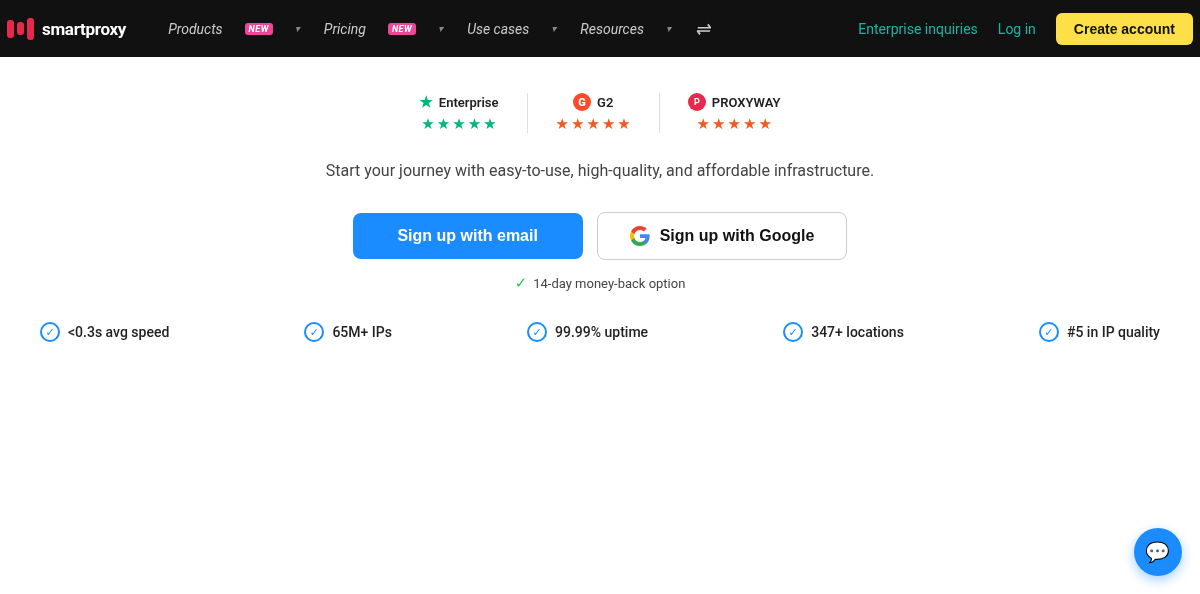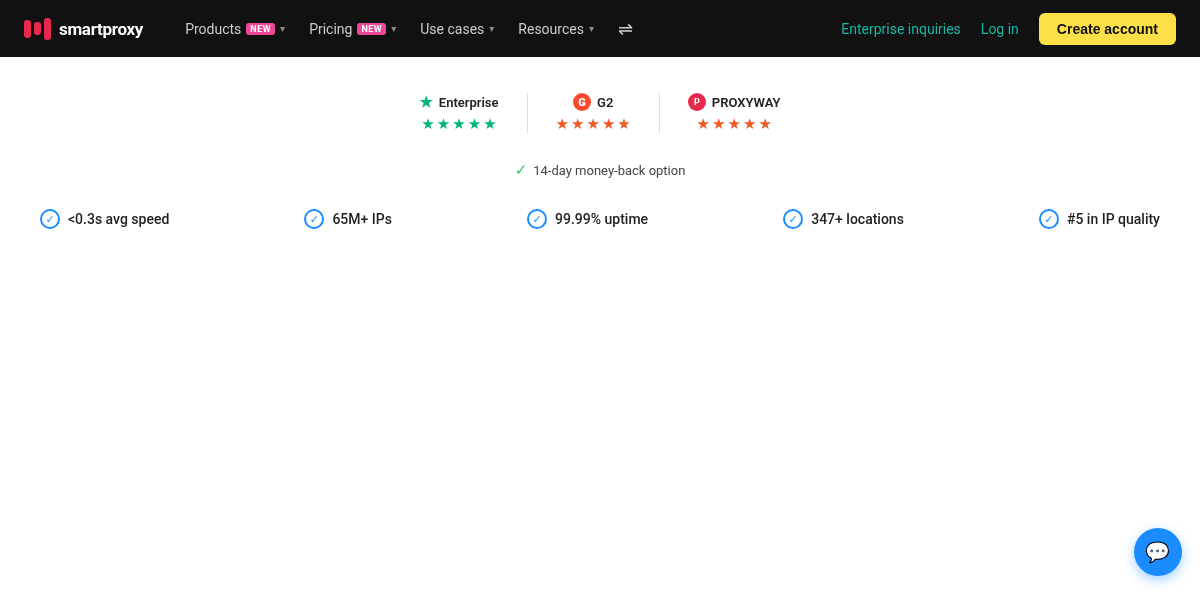--- a/index.html
+++ b/index.html
@@ -4,21 +4,21 @@
   <style>
     * { margin: 0; padding: 0; box-sizing: border-box; }
     body { font-family: -apple-system, BlinkMacSystemFont, 'Segoe UI', Roboto, sans-serif; background: #fff; width: 1200px; height: 594px; overflow: hidden; }
 
     
     nav {
       background: #111;
       height: 57px;
       display: flex;
       align-items: center;
-      padding: 0 24px;
+      padding: 0 7px;
       gap: 0;
     }
     .nav-logo {
       display: flex;
       align-items: center;
       gap: 8px;
       margin-right: 32px;
       text-decoration: none;
     }
     .logo-icon {
@@ -41,27 +41,28 @@
     }
     .nav-items {
       display: flex;
       align-items: center;
       gap: 4px;
       flex: 1;
     }
     .nav-item {
       display: flex;
       align-items: center;
-      gap: 5px;
+      gap: 22px;
       color: #ccc;
       font-size: 14px;
       padding: 6px 10px;
       cursor: pointer;
       border-radius: 4px;
       white-space: nowrap;
+      font-style: italic;
     }
     .nav-badge {
       background: #ec4899;
       color: #fff;
       font-size: 9px;
       font-weight: 700;
       padding: 1px 4px;
       border-radius: 3px;
       letter-spacing: 0.5px;
     }
@@ -379,21 +380,34 @@
         <span class="star">★</span>
         <span class="star">★</span>
         <span class="star">★</span>
         <span class="star">★</span>
         <span class="star-half">★</span>
       </div>
     </div>
   </div>
 
 
-
+  <p class="hero-sub">Start your journey with easy-to-use, high-quality, and affordable infrastructure.</p>
+
+  <div class="btn-row">
+    <button class="btn-email">Sign up with email</button>
+    <button class="btn-google">
+      <svg class="google-g" viewBox="0 0 18 18" xmlns="http://www.w3.org/2000/svg">
+        <path d="M17.64 9.2c0-.637-.057-1.251-.164-1.84H9v3.481h4.844c-.209 1.125-.843 2.078-1.796 2.717v2.258h2.908c1.702-1.567 2.684-3.875 2.684-6.615z" fill="#4285F4"></path>
+        <path d="M9 18c2.43 0 4.467-.806 5.956-2.184l-2.908-2.258c-.806.54-1.837.86-3.048.86-2.344 0-4.328-1.584-5.036-3.711H.957v2.332A8.997 8.997 0 0 0 9 18z" fill="#34A853"></path>
+        <path d="M3.964 10.707A5.41 5.41 0 0 1 3.682 9c0-.593.102-1.17.282-1.707V4.961H.957A8.996 8.996 0 0 0 0 9c0 1.452.348 2.827.957 4.039l3.007-2.332z" fill="#FBBC05"></path>
+        <path d="M9 3.58c1.321 0 2.508.454 3.44 1.345l2.582-2.58C13.463.891 11.426 0 9 0A8.997 8.997 0 0 0 .957 4.961L3.964 7.293C4.672 5.163 6.656 3.58 9 3.58z" fill="#EA4335"></path>
+      </svg>
+      <span>Sign up with Google</span>
+    </button>
+  </div>
 
   <div class="money-back">
     <span class="shield-icon">✓</span>
     <span>14-day money-back option</span>
   </div>
 
   <div class="stats-row">
     <div class="stat-item">
       <div class="stat-check">✓</div>
       <span>&lt;0.3s avg speed</span>

